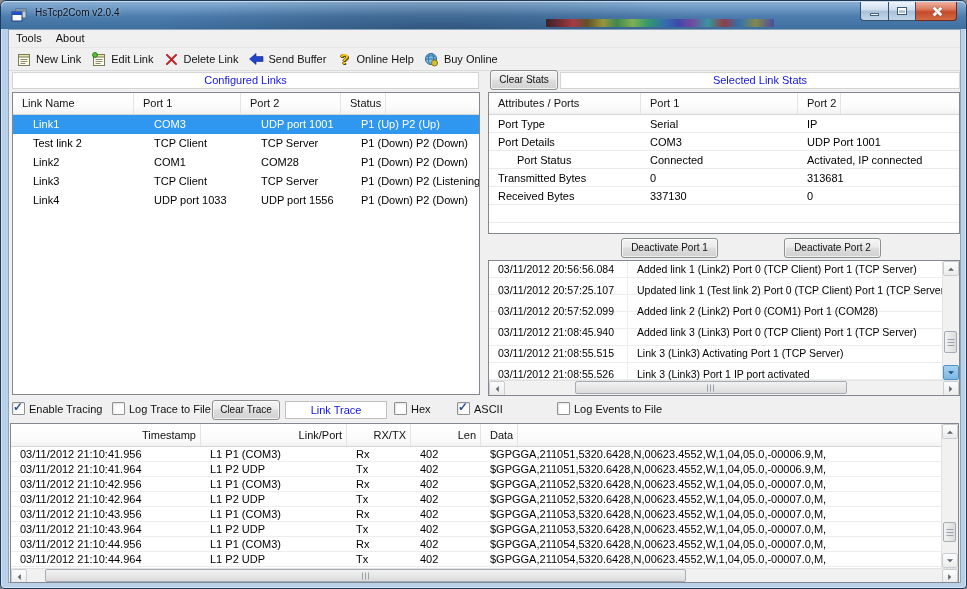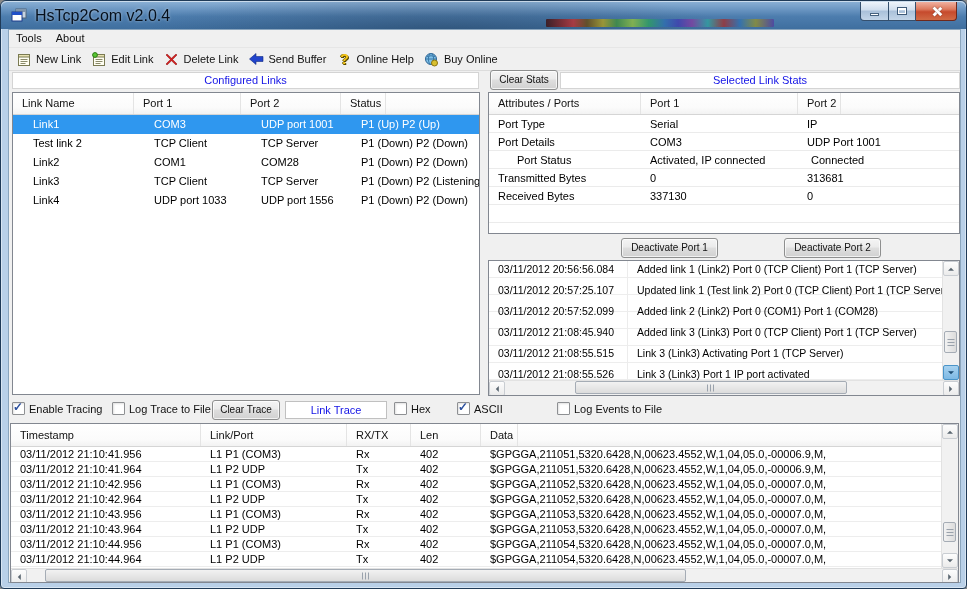--- a/index.html
+++ b/index.html
@@ -26,21 +26,21 @@
     box-shadow: inset 0 1px 0 rgba(255,255,255,.55);
   }
   .titlebar-artifact {
     position:absolute; left:545px; top:18px; width:228px; height:8px;
     background:
       linear-gradient(90deg,#3a1010 0%,#8a2020 7%,#c03030 12%,#6a4a10 18%,#b0a020 25%,#3f8f3f 31%,#90c040 38%,#2fa060 45%,#2f6fb0 52%,#3f3fb0 58%,#803fa0 64%,#30a0a0 71%,#a03030 78%,#3070b0 85%,#909030 92%,#503fa0 100%);
     opacity:.8; border-radius:1px;
   }
   .app-icon { position:absolute; left:10px; top:6px; width:16px; height:16px; }
   .title-text {
-    position:absolute; left:34px; top:6px; font-size:16px; color:#06101c;
+    position:absolute; left:34px; top:6px; font-size:10px; color:#06101c;
     text-shadow:0 0 3px rgba(255,255,255,.55); white-space:nowrap;
   }
   .win-buttons { position:absolute; right:9px; top:0; display:flex; }
   .win-btn {
     height:19px; margin-top:1px; border:1px solid #35506e; border-top:none;
     background:linear-gradient(#eef4fb,#cfdded 45%,#a9c0d9 50%,#c3d5e8);
     display:flex; align-items:center; justify-content:center;
   }
   .win-btn.min  { width:29px; border-radius:0 0 0 4px; }
   .win-btn.max  { width:27px; border-left:none; }
@@ -114,21 +114,21 @@
   .trow.selected .tcell { color:#fff; }
 
   #cfg-rows .trow { height:19px; } #cfg-rows .tcell { line-height:19px;padding-left:20px; }
   #stats-rows { background:repeating-linear-gradient(to bottom,#fff 0 17px,#ebebeb 17px 18px); }
   #stats-rows .trow { height:18px; } #stats-rows .tcell { line-height:18px; }
   #events-rows { flex:1; background:repeating-linear-gradient(to bottom,#fff 0 16px,#ededed 16px 17px); overflow:hidden; }
   #events-rows .trow { height:21px; } #events-rows .tcell { line-height:17px; font-size:10.5px; }
   #events-rows .tcell:first-child { border-right:1px solid #ececec; }
   #trace-rows { background:repeating-linear-gradient(to bottom,#fff 0 14px,#ededed 14px 15px); height:121px; overflow:hidden; }
   #trace-rows .trow { height:15px; } #trace-rows .tcell { line-height:15px; }
-  #trace .thead { height:23px; } #trace .thead .tcell { line-height:22px; }
+  #trace .thead { height:23px;text-align:right; } #trace .thead .tcell { line-height:22px; }
 
   .ev-body { display:flex; height:119px; }
   .t-body { display:flex; }
   .t-main { flex:1; overflow:hidden; }
 
   
   .vscroll { width:17px; background:#f1f1f1; border-left:1px solid #e2e2e2; display:flex; flex-direction:column; }
   .hscroll { height:16px; background:#f1f1f1; border-top:1px solid #e2e2e2; display:flex; }
   .sb-btn { width:16px; height:15px; background:linear-gradient(#fdfdfd,#ebebeb); border:1px solid #c9cdd2; border-radius:2px; position:relative; flex:none; }
   .hscroll .sb-btn { height:15px; }
@@ -336,22 +336,22 @@
               <div class="tcell" style="width: 157px;">Serial</div>
               <div class="tcell" style="flex: 1 1 0%;">IP</div>
             </div>
             <div class="trow">
               <div class="tcell" style="width: 152px;">Port Details</div>
               <div class="tcell" style="width: 157px;">COM3</div>
               <div class="tcell" style="flex: 1 1 0%;">UDP Port 1001</div>
             </div>
             <div class="trow">
               <div class="tcell" style="width: 152px; padding-left: 28px;">Port Status</div>
+              <div class="tcell" style="width: 157px;">Connected</div>
               <div class="tcell" style="flex: 1 1 0%;">Activated, IP connected</div>
-              <div class="tcell" style="width: 157px;">Connected</div>
             </div>
             <div class="trow">
               <div class="tcell" style="width: 152px;">Transmitted Bytes</div>
               <div class="tcell" style="width: 157px;">0</div>
               <div class="tcell" style="flex: 1 1 0%;">313681</div>
             </div>
             <div class="trow">
               <div class="tcell" style="width: 152px;">Received Bytes</div>
               <div class="tcell" style="width: 157px;">337130</div>
               <div class="tcell" style="flex: 1 1 0%;">0</div>

